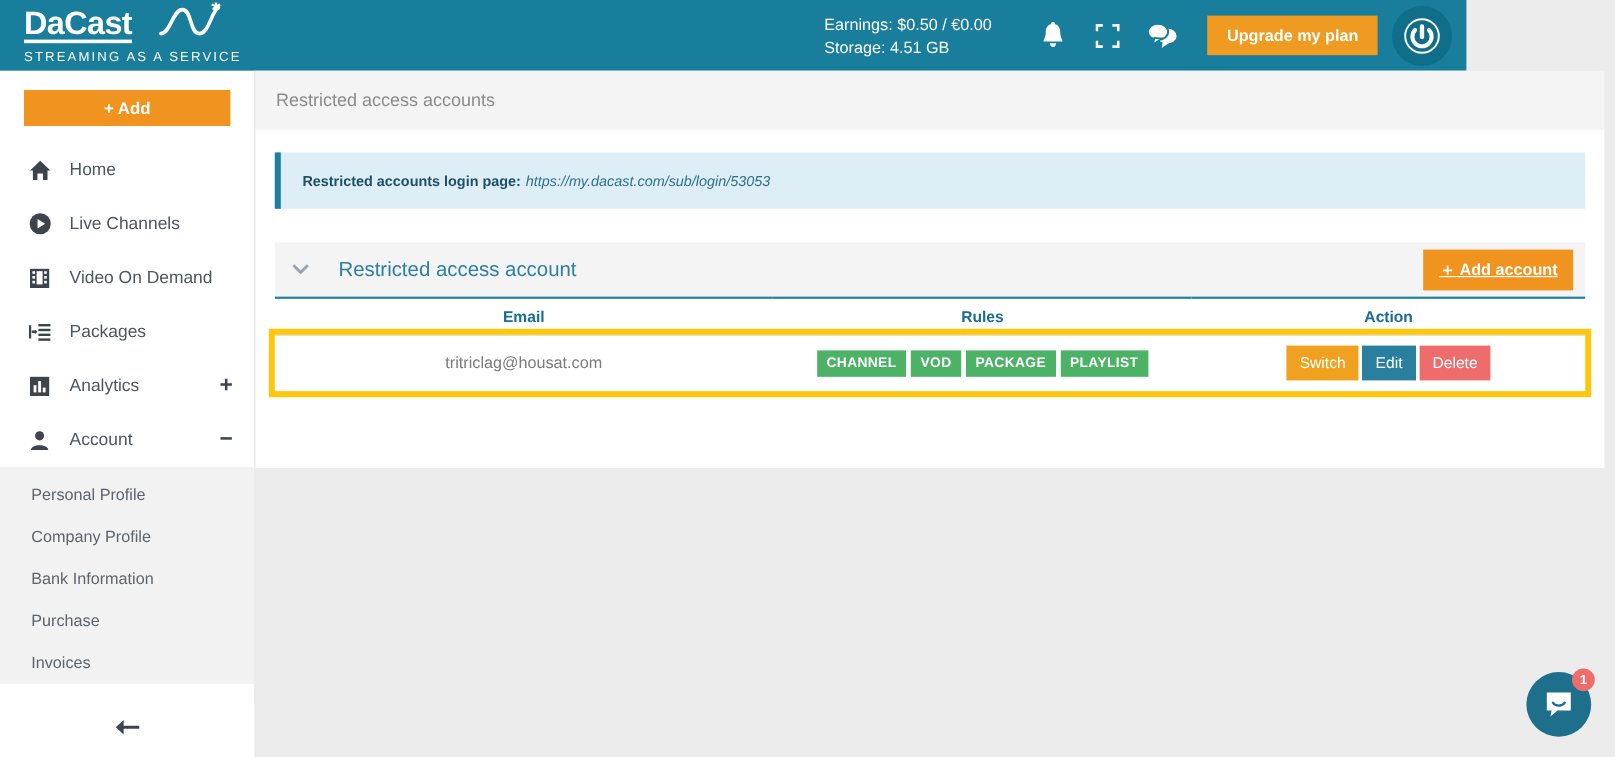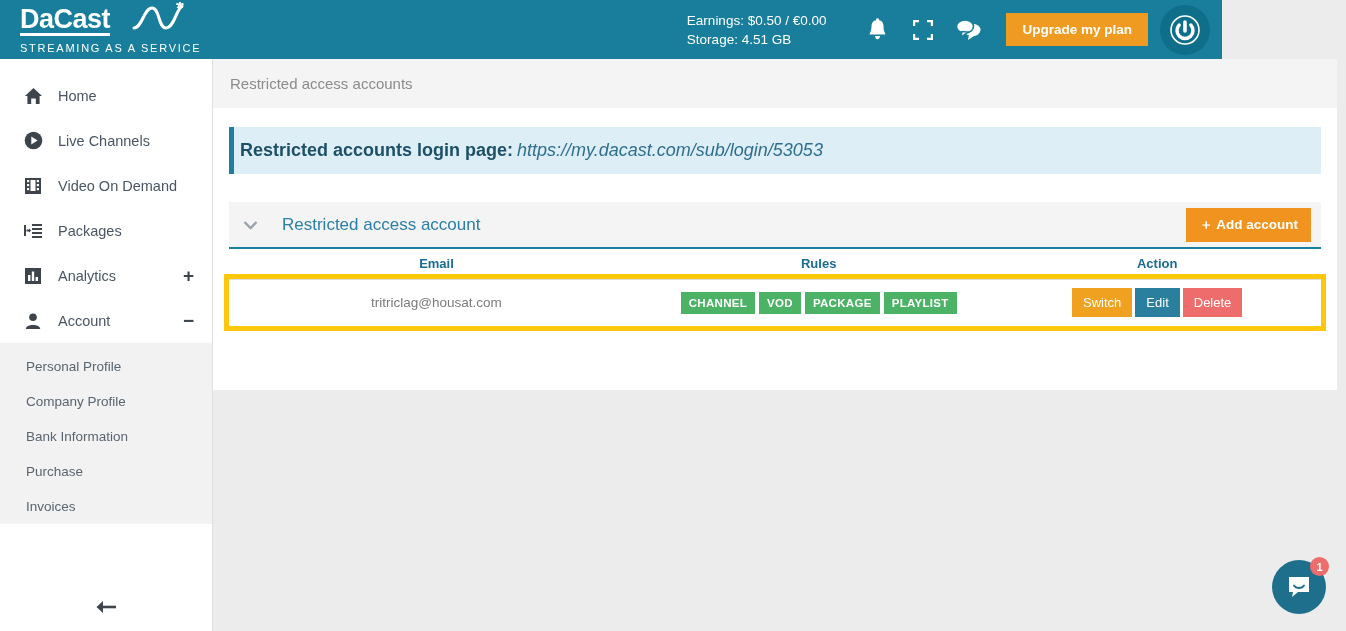--- a/index.html
+++ b/index.html
@@ -121,42 +121,43 @@
     background: #ffffff;
     width: 1124px;
     min-height: 282px;
     padding: 19px 16px 26px 16px;
   }
   .notice {
     background: #ddeef7;
     border-left: 5px solid #1e7e9e;
     height: 47px;
     display: flex; align-items: center;
-    padding-left: 6px;
-    font-size: 18px; color: #2c5d73;
+    padding-left: 18px;
+    font-size: 12px; color: #2c5d73;
   }
   .notice b { font-weight: bold; color: #1d4f66; }
   .notice i { font-style: italic; margin-left: 4px; color: #2f6f8c; }
 
   .panel { margin-top: 28px; }
   .panel-head {
     background: #f4f4f4;
     height: 45px;
     display: flex; align-items: center;
     padding: 0 10px 0 14px;
     position: relative;
   }
   .chevron { color: #9aa3ab; font-size: 15px; margin-right: 24px; cursor: pointer; }
   .panel-title { font-size: 17px; color: #2b7ea6; }
   .add-account-btn {
     margin-left: auto;
     background: #f0931f; color: #ffffff;
     border: none; cursor: pointer;
     font-size: 13.5px; font-weight: bold;
     padding: 8px 13px;
+    text-decoration: underline;
   }
 
   table.grid { width: 100%; border-collapse: collapse; border-top: 2px solid #1a7e9e; }
   table.grid th {
     font-size: 13px; color: #1a6c93; font-weight: bold;
     height: 31px; text-align: center;
     border-bottom: 1px solid #dedede;
   }
   .row-highlight {
     outline: 5px solid #fdc70b;
@@ -259,20 +260,21 @@
         <svg width="30" height="30" viewBox="0 0 30 30">
           <circle cx="15" cy="15" r="14" fill="none" stroke="#ffffff" stroke-width="1.6"></circle>
           <path d="M15 7 L15 16" stroke="#ffffff" stroke-width="3.6" stroke-linecap="round"></path>
           <path d="M9.2 10 A8 8 0 1 0 20.8 10" stroke="#ffffff" stroke-width="3.4" fill="none" stroke-linecap="round"></path>
         </svg>
       </div>
     </div>
   </div>
 
   <div class="sidebar">
+    <button class="add-btn">+ Add</button>
 
     <div class="nav">
 
       <div class="nav-item">
         <span class="nav-ico">
           <svg width="19" height="18" viewBox="0 0 19 18">
               <path d="M9.5 1 L18 9 L15.6 9 L15.6 17 L11.8 17 L11.8 11.5 L7.2 11.5 L7.2 17 L3.4 17 L3.4 9 L1 9 Z" fill="#3d444c"></path>
             </svg>
         </span>
         <span class="nav-label">Home</span>

